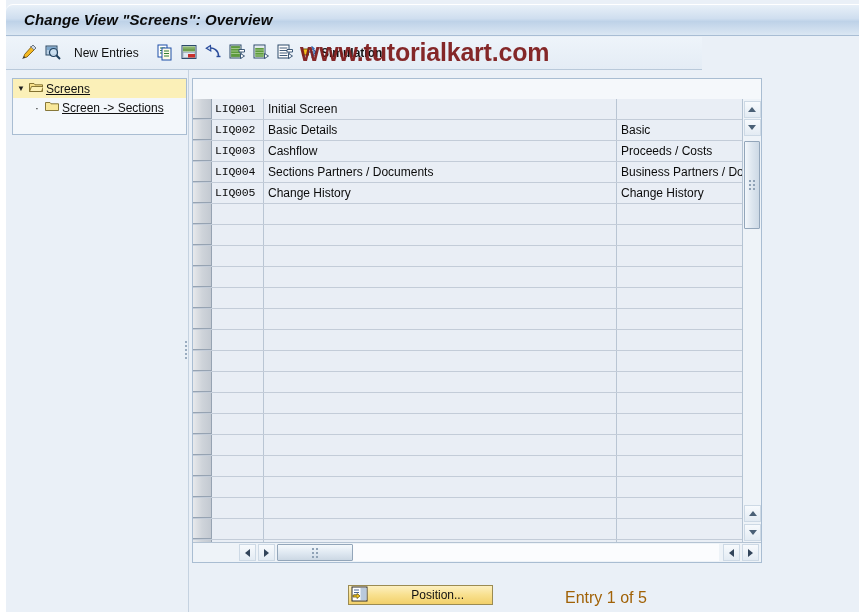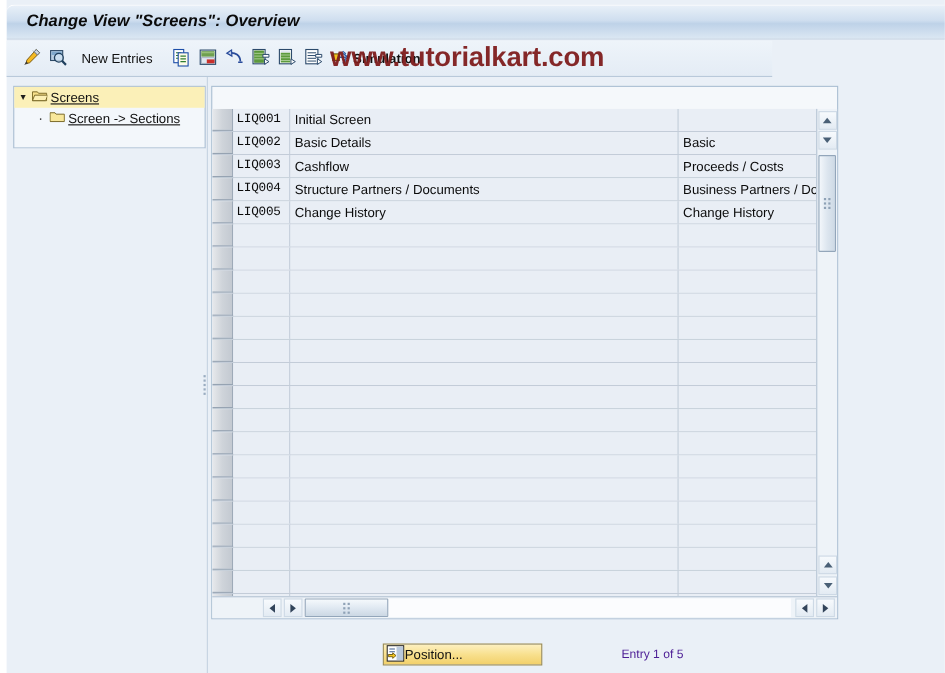--- a/index.html
+++ b/index.html
@@ -301,31 +301,31 @@
     left: 348px; top: 585px;
     width: 145px; height: 20px;
     background: linear-gradient(to bottom, #fdf0c0 0%, #f8e08e 50%, #f2d06a 100%);
     border: 1px solid #9b8b52;
     display: flex;
     align-items: center;
     cursor: pointer;
   }
   .position-btn .pb-label {
     flex: 1;
-    text-align: left;
+    text-align: right;
     font-size: 12px;
     color: #111;
     padding-right: 28px;
     white-space: nowrap;
   }
   .entry-text {
     position: absolute;
     left: 565px; top: 589px;
-    font-size: 11px;
-    color: #4c1d95;
+    font-size: 16px;
+    color: #a16207;
     white-space: nowrap;
   }
 </style>
 </head>
 <body>
 
 <div id="app">
 
   <div class="left-gutter"></div>
 
@@ -516,21 +516,21 @@
         </div>
         <div class="trow">
           <div class="td td-sel"></div>
           <div class="td td-screen">LIQ003</div>
           <div class="td td-desc">Cashflow</div>
           <div class="td td-title">Proceeds / Costs</div>
         </div>
         <div class="trow">
           <div class="td td-sel"></div>
           <div class="td td-screen">LIQ004</div>
-          <div class="td td-desc">Structure Partners / Documents</div>
+          <div class="td td-desc">Sections Partners / Documents</div>
           <div class="td td-title">Business Partners / Doc</div>
         </div>
         <div class="trow">
           <div class="td td-sel"></div>
           <div class="td td-screen">LIQ005</div>
           <div class="td td-desc">Change History</div>
           <div class="td td-title">Change History</div>
         </div>
         <div class="trow">
           <div class="td td-sel"></div>

